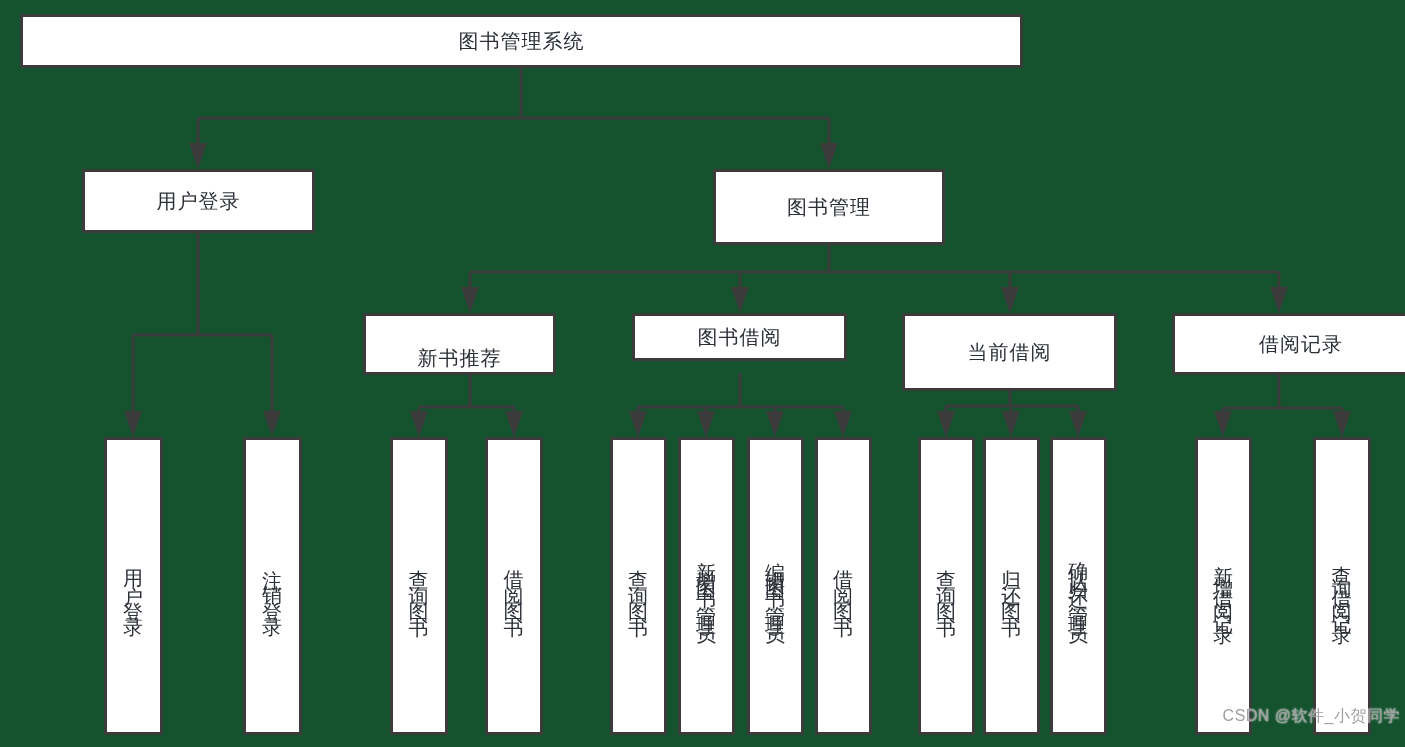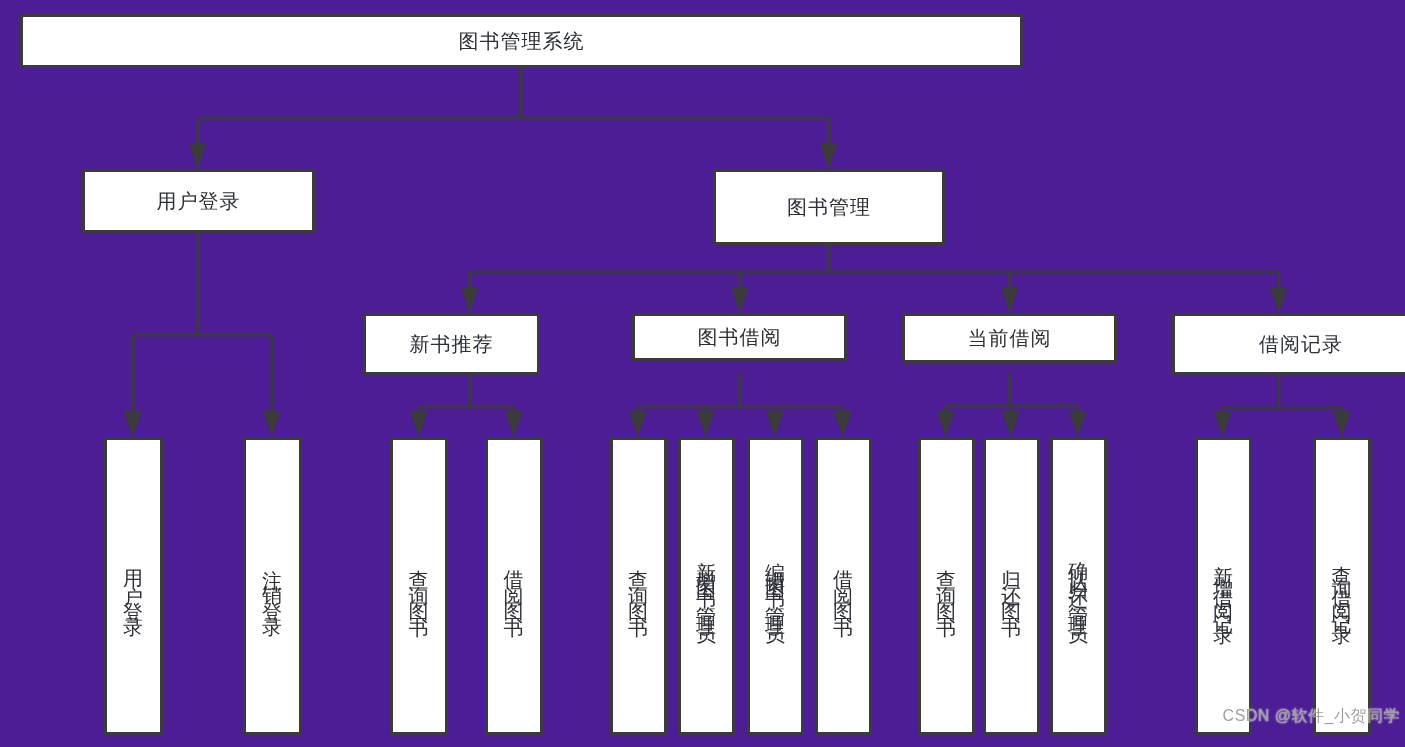--- a/index.html
+++ b/index.html
@@ -1,19 +1,19 @@
 <!DOCTYPE html>
 <html><head>
 <meta charset="utf-8">
 <style>
   html,body{margin:0;padding:0;background:#ffffff;}
   #canvas{
     position:relative;
     width:1405px;height:747px;
-    background:#4c1d95;
+    background:#14532d;
     font-family:"Liberation Sans","DejaVu Sans",sans-serif;
     overflow:hidden;
   }
   #wires{position:absolute;left:0;top:0;width:1405px;height:747px;}
   #wires path{stroke:#3b3b3b;stroke-width:3;fill:none;}
   #wires polygon{fill:#3b3b3b;stroke:none;}
   .node{
     position:absolute;
     box-sizing:border-box;
     border:3px solid #3b3b3b;
@@ -37,23 +37,23 @@
     font-size:16px;
     color:#9e9e9e;
     letter-spacing:0.5px;
     text-shadow:0 0 2px #ffffff;
     z-index:3;
   }
   
   .b-root  {left:20px;  top:14px;  width:1003px;height:54px;}
   .b-login {left:82px;  top:169px; width:233px; height:64px;}
   .b-mgmt  {left:713px; top:169px; width:232px; height:76px;}
-  .b-g1    {left:363px; top:313px; width:177px; height:62px;}
+  .b-g1    {left:363px; top:313px; width:193px; height:62px;align-items:flex-end;}
   .b-g2    {left:632px; top:313px; width:215px; height:48px;}
-  .b-g3    {left:902px; top:313px; width:215px; height:50px;}
+  .b-g3    {left:902px; top:313px; width:215px; height:78px;}
   .b-g4    {left:1172px;top:313px; width:258px; height:62px;}
   .leaf    {top:437px;height:298px;}
   .l-1 {left:104px; width:59px;}
   .l-2 {left:243px; width:59px;}
   .l-3 {left:390px; width:58px;}
   .l-4 {left:485px; width:58px;}
   .l-5 {left:610px; width:57px;}
   .l-6 {left:678px; width:57px;}
   .l-7 {left:747px; width:57px;}
   .l-8 {left:815px; width:57px;}

